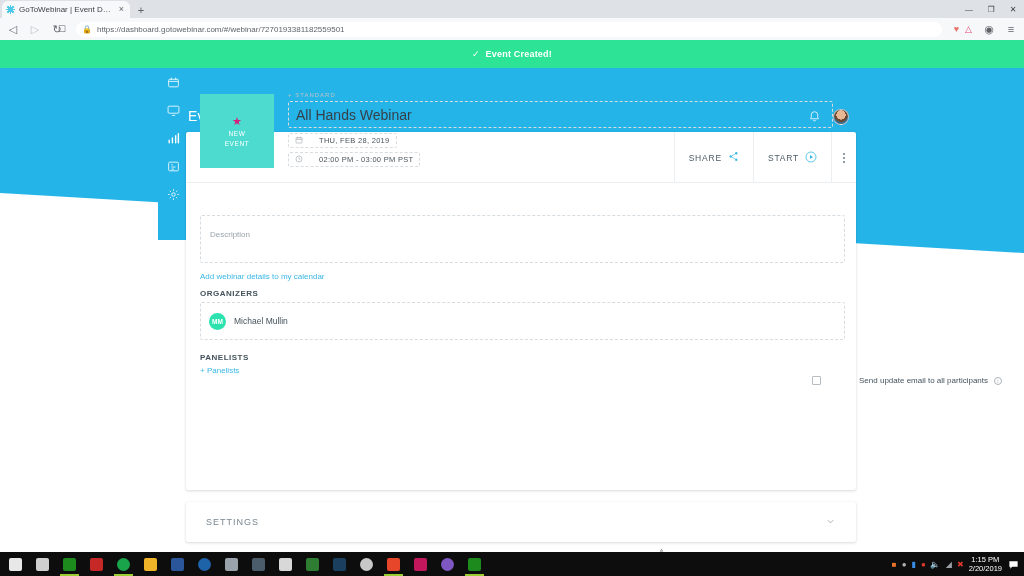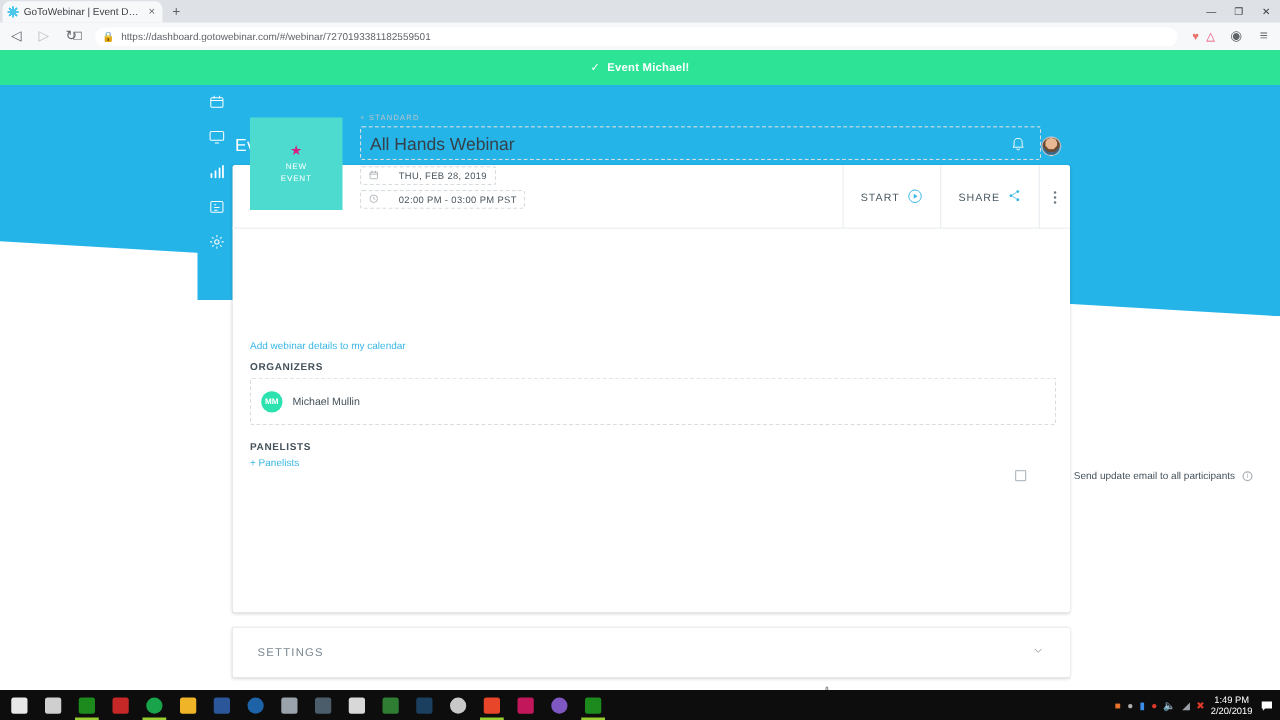--- a/index.html
+++ b/index.html
@@ -243,21 +243,21 @@
       </div>
       <span class="navbtn">◉</span>
       <span class="navbtn">≡</span>
     </div>
   </div>
 
   <div class="page">
 
     <div class="banner">
       <span class="banner-check">✓</span>
-      <span class="banner-text">Event Michael!</span>
+      <span class="banner-text">Event Created!</span>
     </div>
 
     <div class="hero"></div>
 
     <div class="sidebar">
       <div class="side-item">
         <span>
           <svg viewBox="0 0 24 24">
               <rect x="3" y="6" width="18" height="14" rx="2"></rect>
               <path d="M3 10h18M8 3v4M16 3v4"></path>
@@ -306,40 +306,40 @@
             <path d="M10 20a2 2 0 004 0"></path>
           </svg>
       </span>
       <span class="avatar-top"></span>
     </div>
 
     <div class="card card-about">
       <div class="about-head">
         <span class="about-label">ABOUT</span>
         <div class="head-actions">
-          <div class="act">
-            <span>START</span>
-            <span class="play-ic">
-              <svg viewBox="0 0 24 24">
-                  <circle cx="12" cy="12" r="10" fill="none" stroke="#3ab7e6" stroke-width="1.6"></circle>
-                  <path d="M10 8l6 4-6 4z" fill="#3ab7e6"></path>
-                </svg>
-            </span>
-          </div>
           <div class="act">
             <span>SHARE</span>
             <span class="share-ic">
               <svg viewBox="0 0 24 24">
                   <circle cx="18" cy="5" r="2.6"></circle>
                   <circle cx="6" cy="12" r="2.6"></circle>
                   <circle cx="18" cy="19" r="2.6"></circle>
                   <path d="M8.3 10.8l7.4-4.3M8.3 13.2l7.4 4.3" stroke="#3ab7e6" stroke-width="1.4" fill="none"></path>
                 </svg>
             </span>
           </div>
+          <div class="act">
+            <span>START</span>
+            <span class="play-ic">
+              <svg viewBox="0 0 24 24">
+                  <circle cx="12" cy="12" r="10" fill="none" stroke="#3ab7e6" stroke-width="1.6"></circle>
+                  <path d="M10 8l6 4-6 4z" fill="#3ab7e6"></path>
+                </svg>
+            </span>
+          </div>
           <div class="act kebab">
             <span class="kebab-dots">
                 <i></i>
                 <i></i>
                 <i></i>
               </span>
           </div>
         </div>
       </div>
 
@@ -374,20 +374,23 @@
             <svg viewBox="0 0 24 24">
                 <circle cx="12" cy="12" r="9"></circle>
                 <path d="M12 7v5l3.5 2"></path>
               </svg>
           </span>
           <span>02:00 PM - 03:00 PM PST</span>
         </span>
       </div>
     </div>
 
+    <div class="desc-box">
+      <span class="desc-ph">Description</span>
+    </div>
 
     <a class="cal-link">Add webinar details to my calendar</a>
 
     <div class="sec-label lbl-org">ORGANIZERS</div>
     <div class="org-box">
       <span class="org-avatar">MM</span>
       <span class="org-name">Michael Mullin</span>
     </div>
 
     <div class="sec-label lbl-pan">PANELISTS</div>
@@ -474,21 +477,21 @@
     </div>
     <div class="tb-right">
       <span class="tray-ic" style="color:#e8732a">■</span>
       <span class="tray-ic" style="color:#b0b0b0">●</span>
       <span class="tray-ic" style="color:#3a8ee8">▮</span>
       <span class="tray-ic" style="color:#e0392b">●</span>
       <span class="tray-ic">🔈</span>
       <span class="tray-ic" style="color:#9aa0a6">◢</span>
       <span class="tray-ic" style="color:#e0392b">✖</span>
       <span class="clock">
-        <div>1:49 PM</div>
+        <div>1:15 PM</div>
         <div>2/20/2019</div>
       </span>
       <span class="notif">
         <svg viewBox="0 0 24 24">
             <path d="M3 5h18v12H9l-4 4V17H3z"></path>
           </svg>
       </span>
     </div>
   </div>
 

